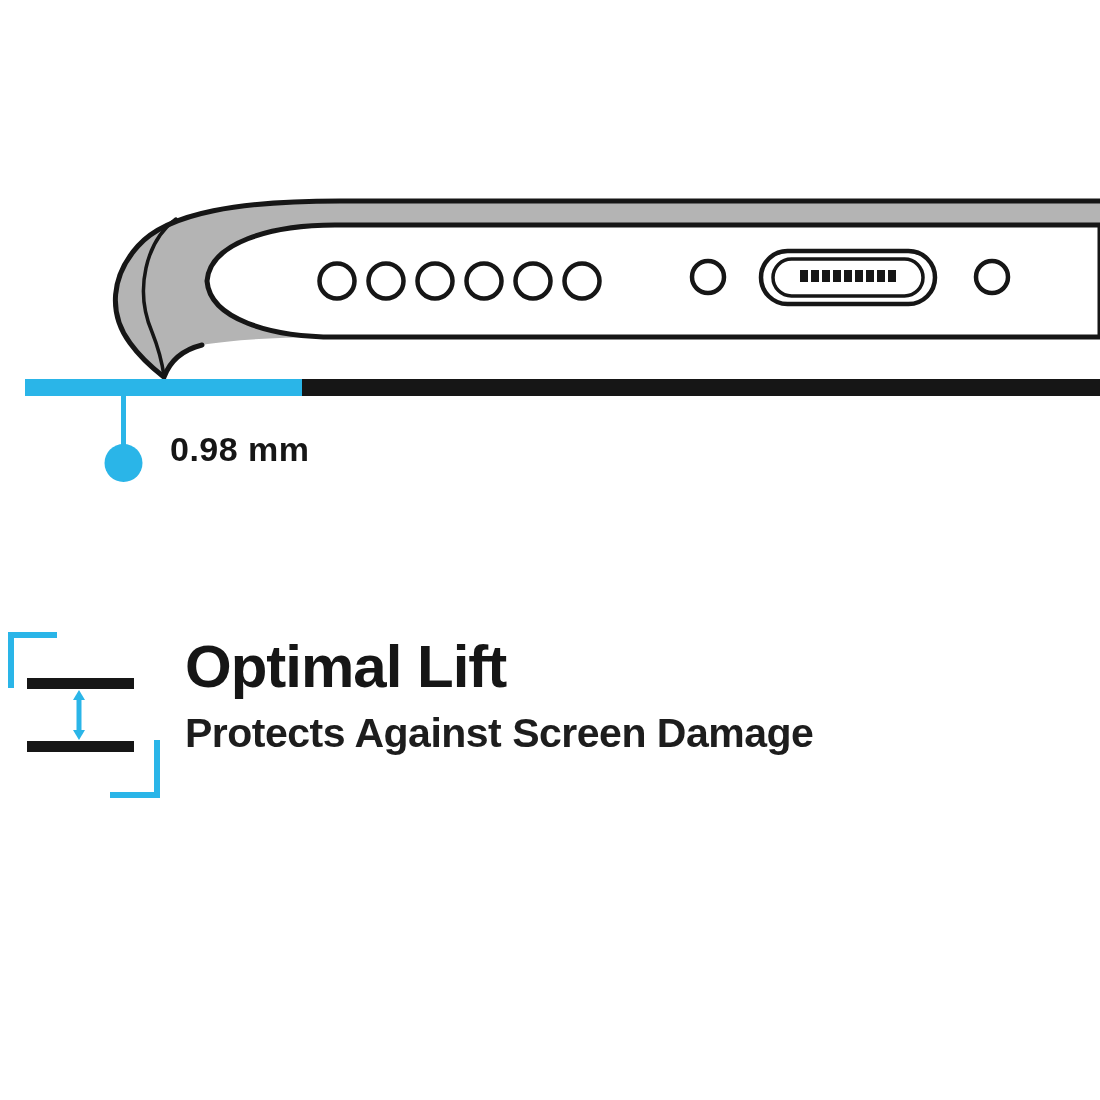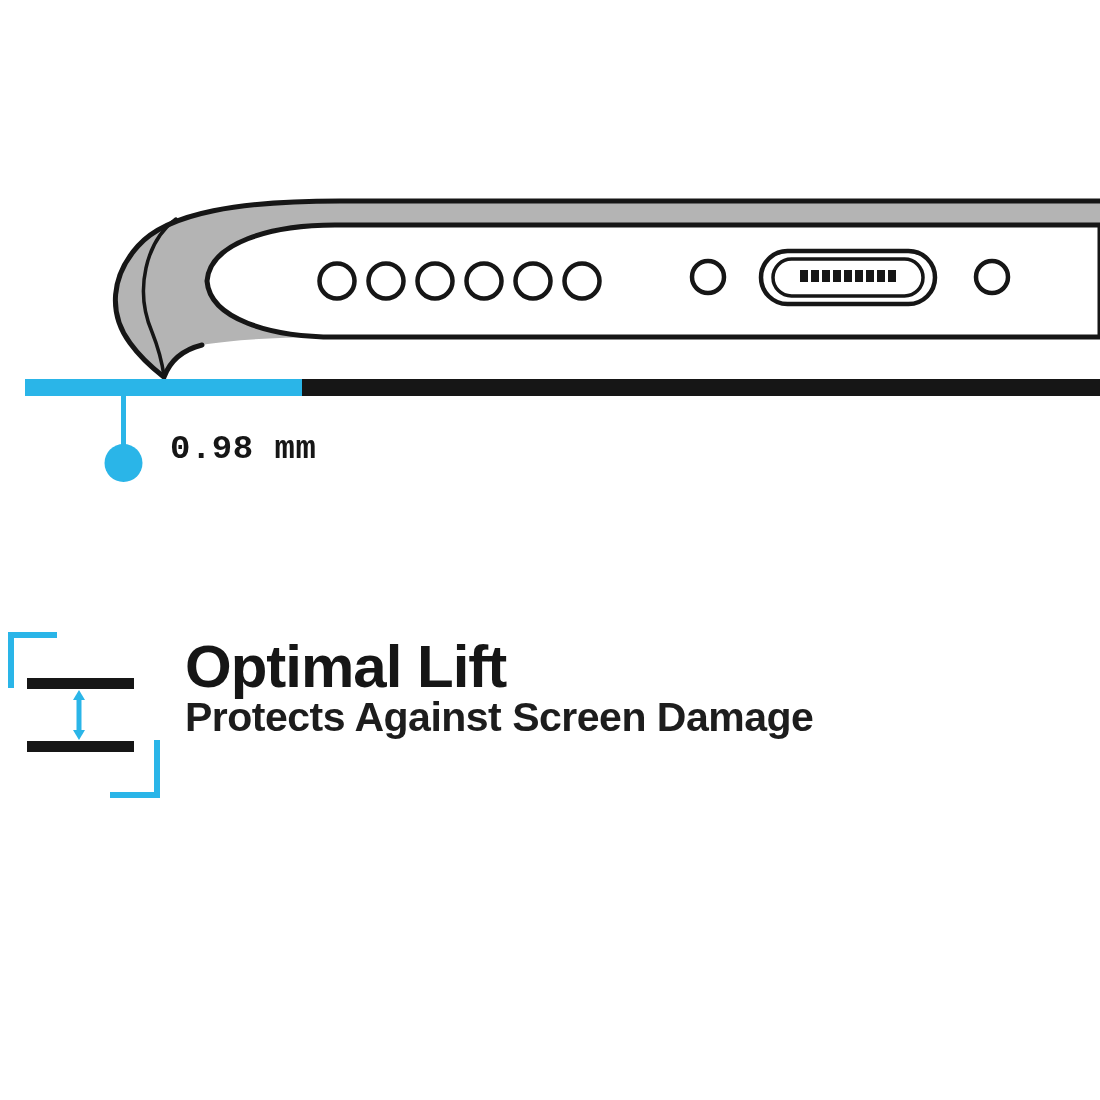--- a/index.html
+++ b/index.html
@@ -24,35 +24,35 @@
   .stroke-ink-fill-white{stroke:var(--ink);fill:#ffffff;}
   .stroke-accent{stroke:var(--accent);fill:none;}
   .measure-label{
     position:absolute;
     left:170px;top:430px;
     font-size:34px;
     font-weight:bold;
     letter-spacing:0.5px;
     color:var(--ink);
     white-space:nowrap;
-    font-family:Liberation Mono, monospace;
   }
   .feature-block{
     position:absolute;
     left:185px;top:637px;
     white-space:nowrap;
   }
   .feature-title{
     font-size:60px;
     font-weight:bold;
     letter-spacing:-1px;
     line-height:1.0;
     color:var(--ink);
   }
   .feature-subtitle{
+    margin-top:16px;
     font-size:41px;
     font-weight:bold;
     letter-spacing:-0.5px;
     line-height:1.0;
     color:#1d1d1d;
   }
 </style>
 </head>
 <body>
 

